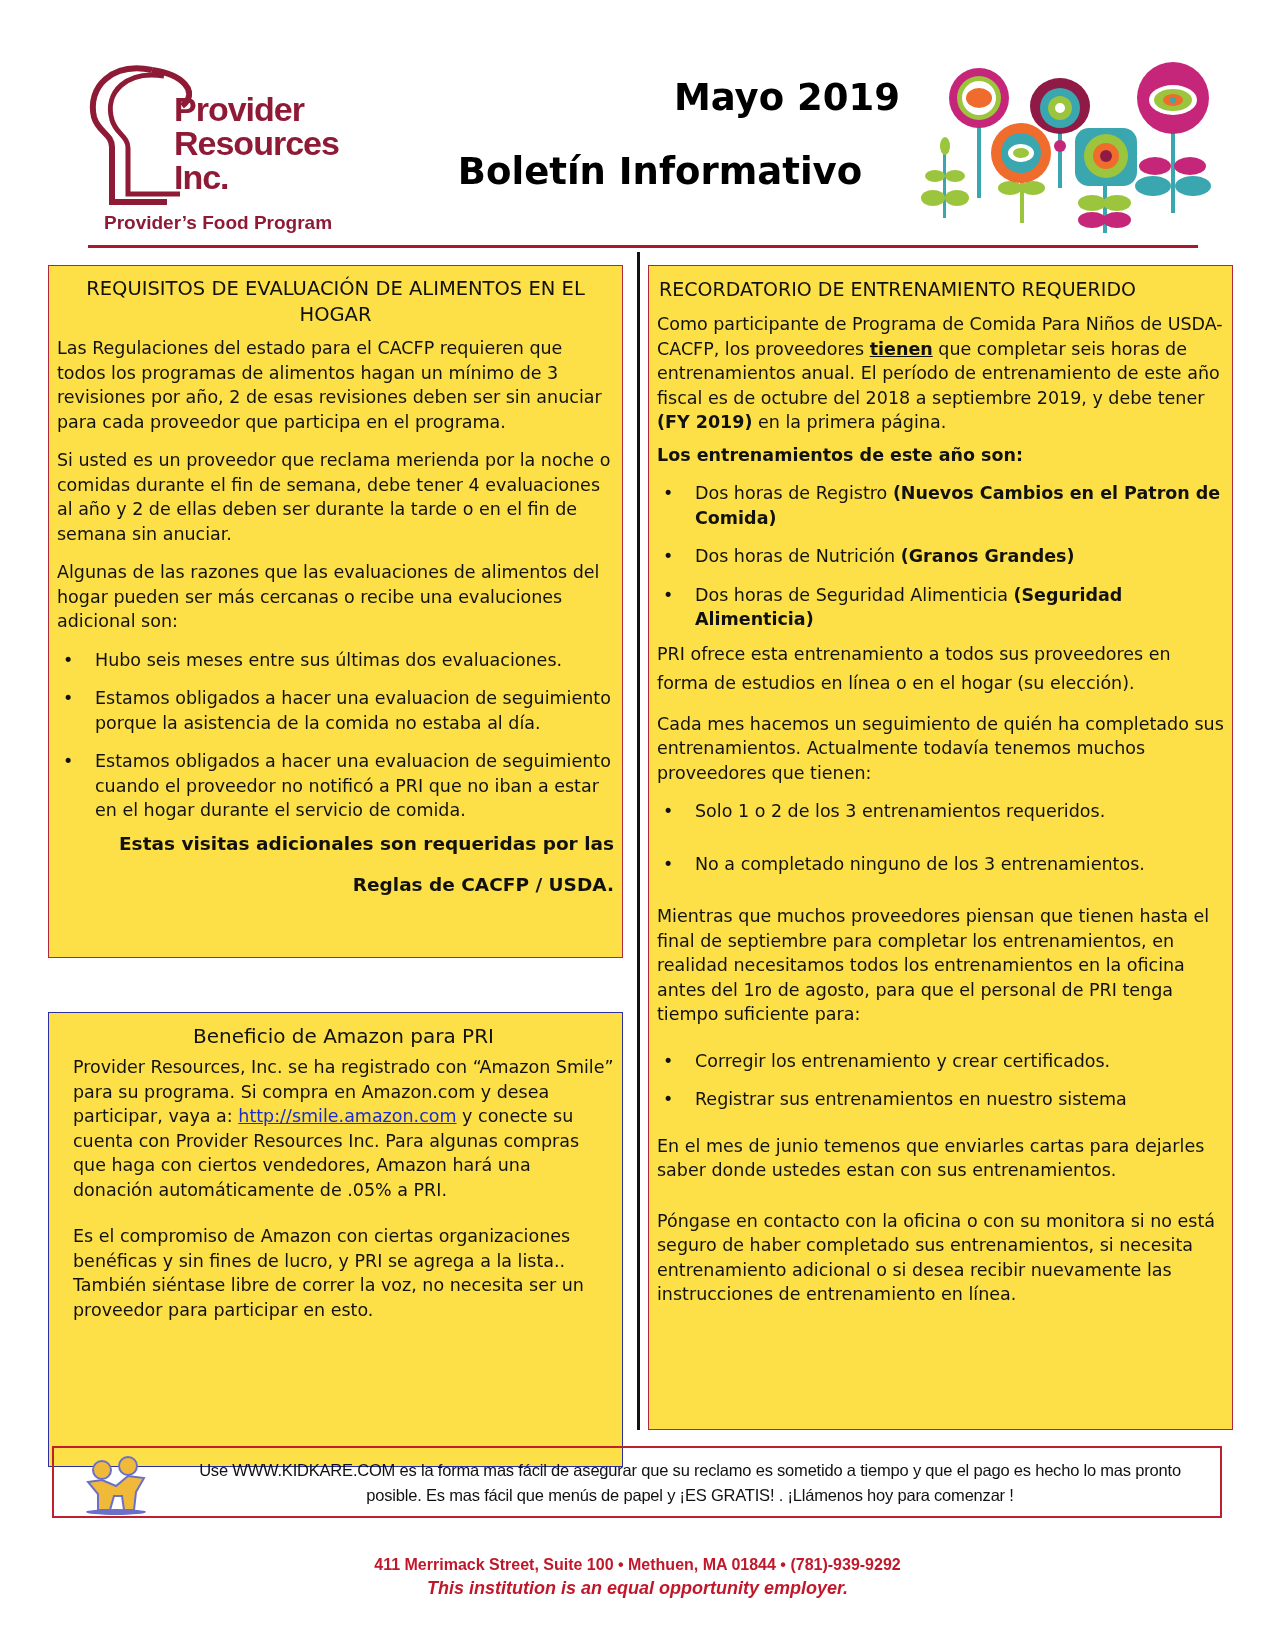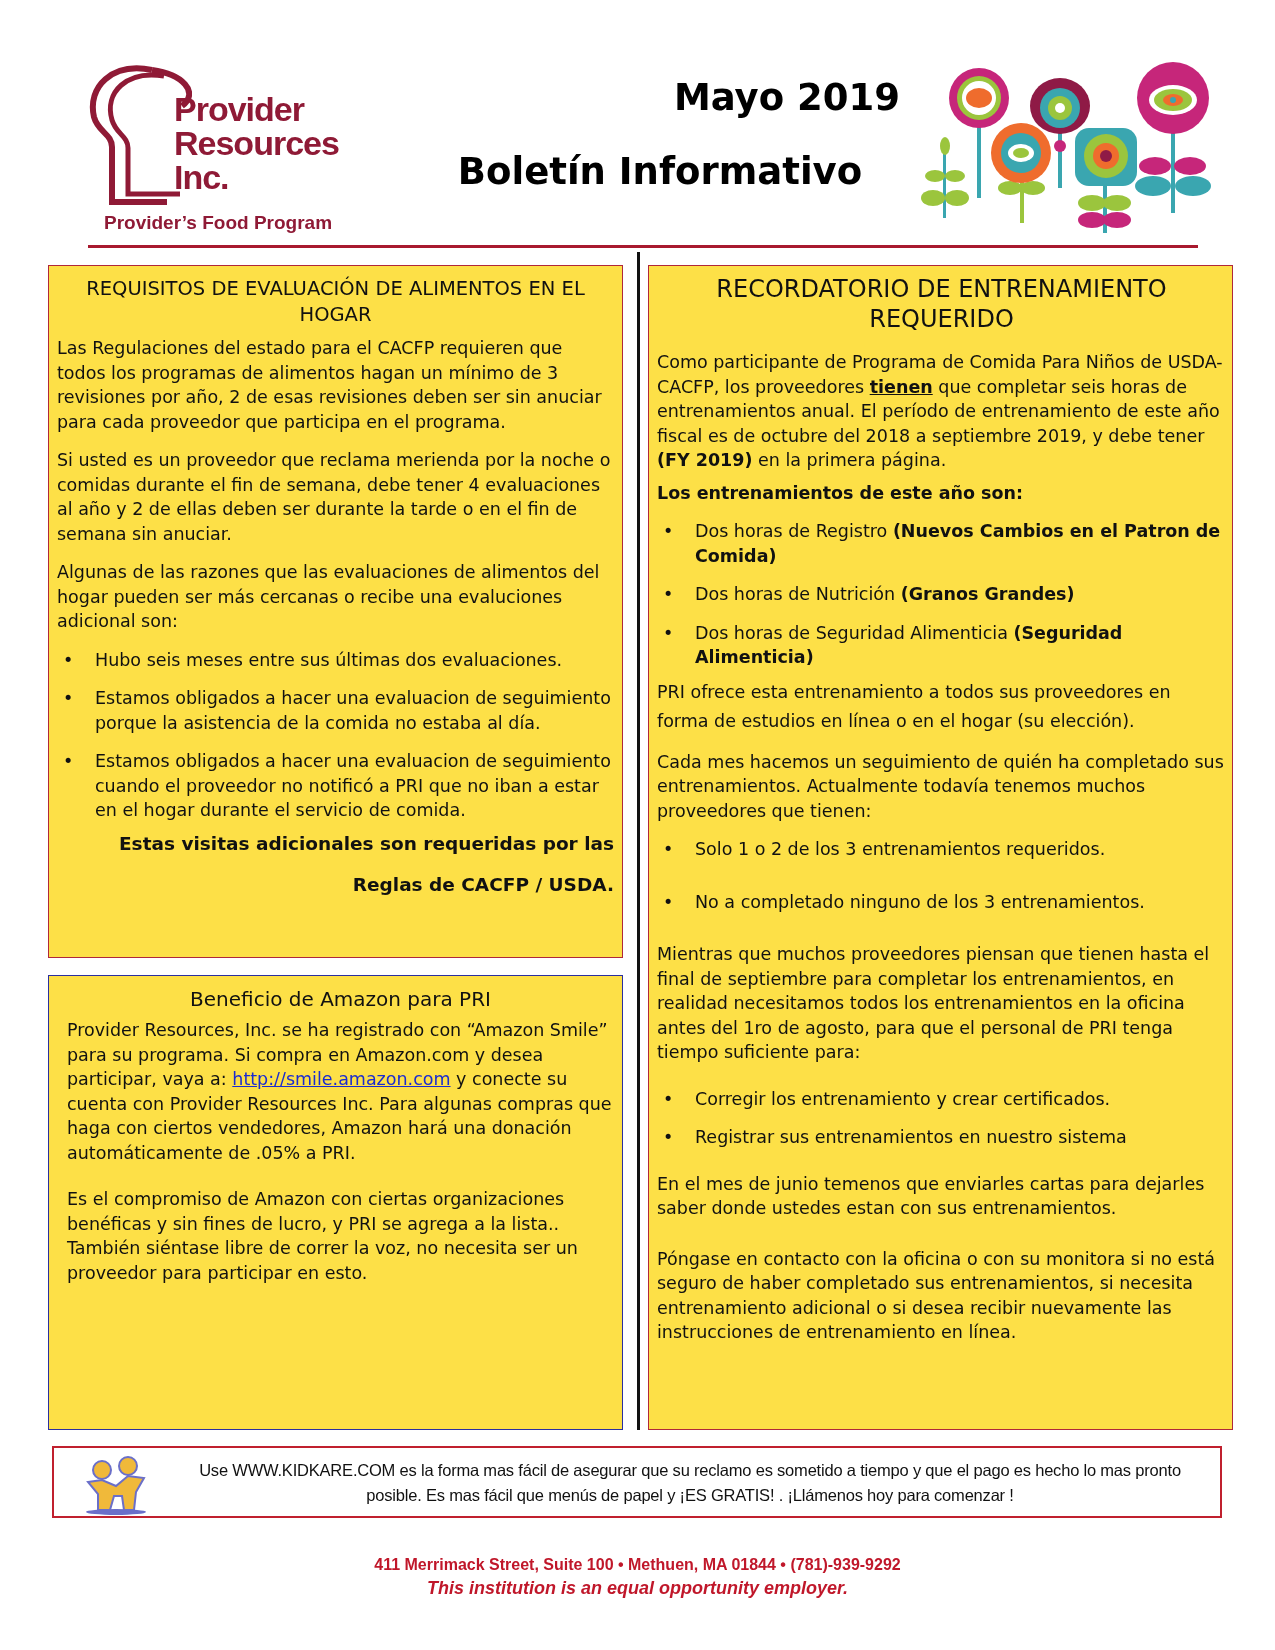--- a/index.html
+++ b/index.html
@@ -29,24 +29,24 @@
   .box h2 { margin:0; font-weight:normal; font-family:"DejaVu Sans", sans-serif; text-align:center; color:#111; }
   .box p { margin:0; font-size:17.5px; line-height:24.5px; }
   .bullets { margin:0; padding:0; list-style:none; }
   .bullets li { position:relative; padding-left:38px; font-size:17.5px; line-height:24.5px; }
   .bullets li .dot { position:absolute; left:6px; top:0; }
   b, .b { font-weight:bold; }
   .u { text-decoration:underline; font-weight:bold; }
 
   #box-eval { left:48px; top:265px; width:575px; height:693px; padding:10px 8px 0 8px; }
   #box-eval h2 { font-size:19.5px; line-height:26px; margin-bottom:8px; }
-  #box-amazon { left:48px; top:975px; width:575px; height:455px; padding:10px 8px 0 18px; }
+  #box-amazon { left:48px; top:1012px; width:575px; height:455px; padding:10px 8px 0 24px; }
   #box-amazon h2 { font-size:20px; line-height:26px; margin-bottom:6px; }
   #box-train { left:648px; top:265px; width:585px; height:1165px; padding:8px 8px 0 8px; }
-  #box-train h2 { font-size:24px; line-height:30px; margin-bottom:16px; text-align:center; padding-left:2px; }
+  #box-train h2 { font-size:19px; line-height:30px; margin-bottom:8px; text-align:left; padding-left:2px; }
 
   .gap6 { height:8px; }
   .gap12 { height:14px; }
   .gap20 { height:22px; }
 
   .center-bold { text-align:right; font-weight:bold; font-size:18.5px; line-height:41px; }
   .link { color:#1a2bd1; text-decoration:underline; }
 
   
   #box-kidkare { left:52px; top:1446px; width:1170px; height:72px; border:2px solid #c0202e; box-sizing:border-box; }

